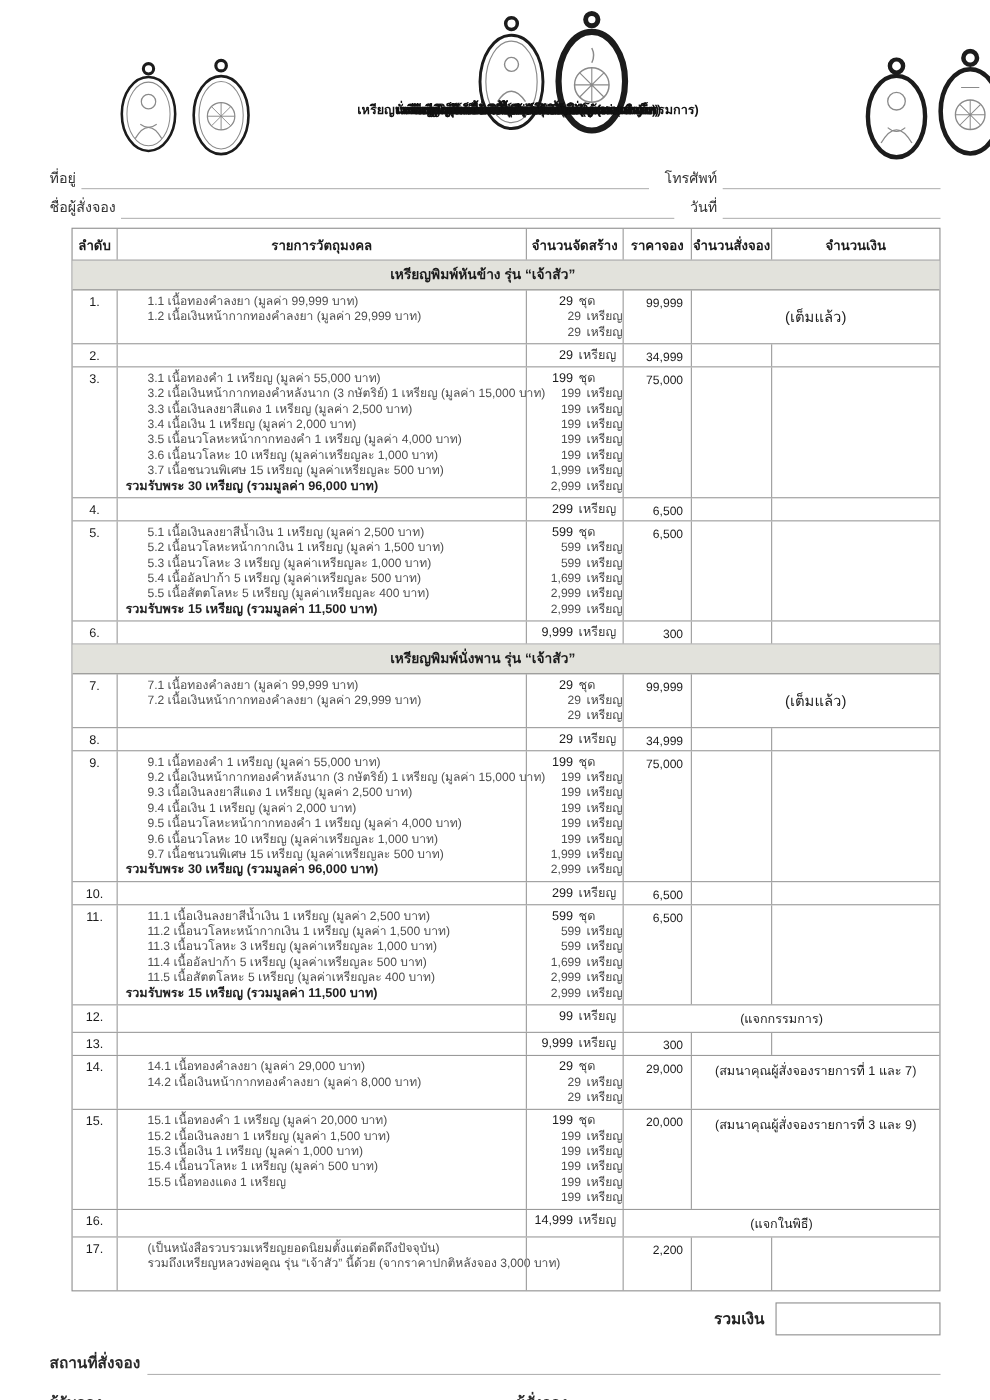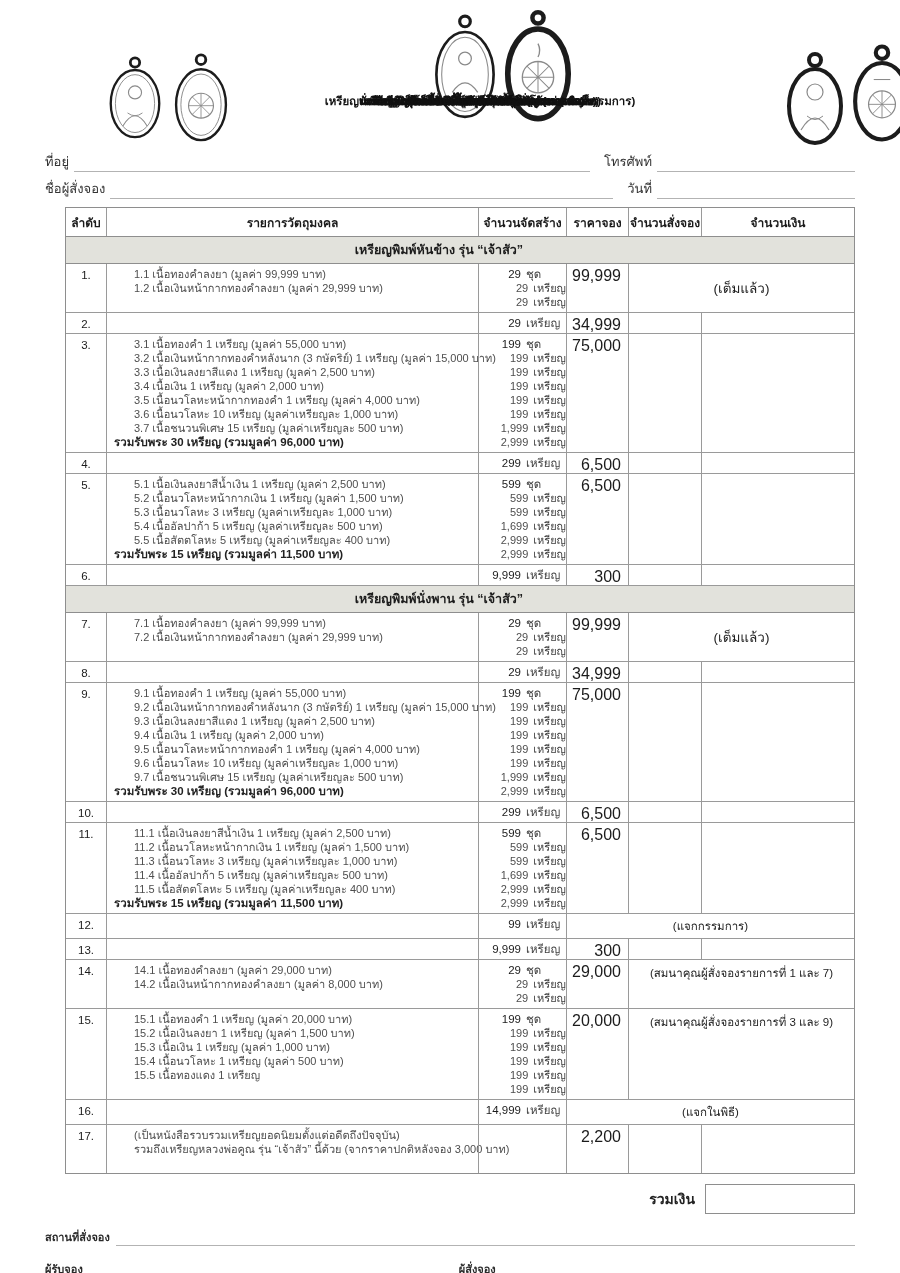--- a/index.html
+++ b/index.html
@@ -45,32 +45,32 @@
   .c-item { padding-left:7px; }
   .line { height:14px; line-height:14px; font-size:11.5px; white-space:nowrap; }
   .line.title { color:#111; }
   .line.sub { padding-left:20px; color:#4e4e4e; font-size:11px; }
   .line.summary { font-weight:bold; color:#222; }
   .qline { display:flex; }
   .qline .qn { width:42px; text-align:right; }
   .qline .qu { padding-left:5px; color:#3f3f3f; }
   .c-qty .sub { color:#4e4e4e; font-size:11px; }
   .c-price { text-align:right; padding-right:7px; }
-  .c-price .line { font-size:16px; padding-top:2px; }
+  .c-price .line { font-size:11px; padding-top:2px; }
   .c-note { display:flex; align-items:center; justify-content:center; font-size:13.5px; color:#1d1d1d; }
   .c-note.small { font-size:11.5px; }
   .c-note.top { align-items:flex-start; padding-top:4px; }
 
   
   .total-row { display:flex; justify-content:flex-end; align-items:center; margin-top:10px; padding-right:0; }
   .total-lbl { font-size:14px; font-weight:bold; color:#222; padding-right:10px; }
   .total-box { width:150px; height:30px; border:1px solid #8e8e8e; }
 
   
-  .b-row { display:flex; align-items:flex-end; font-size:11px; font-weight:bold; color:#2a2a2a; margin-top:14px; }
+  .b-row { display:flex; align-items:flex-end; font-size:14px; font-weight:bold; color:#2a2a2a; margin-top:14px; }
   .b-row .lbl { white-space:nowrap; padding-right:6px; }
 
   svg .rim { fill:none; stroke:#1c1c1c; }
   svg .faint { fill:none; stroke:#8a8a8a; }
 </style>
 </head>
 <body>
 
 <div class="page">
 

